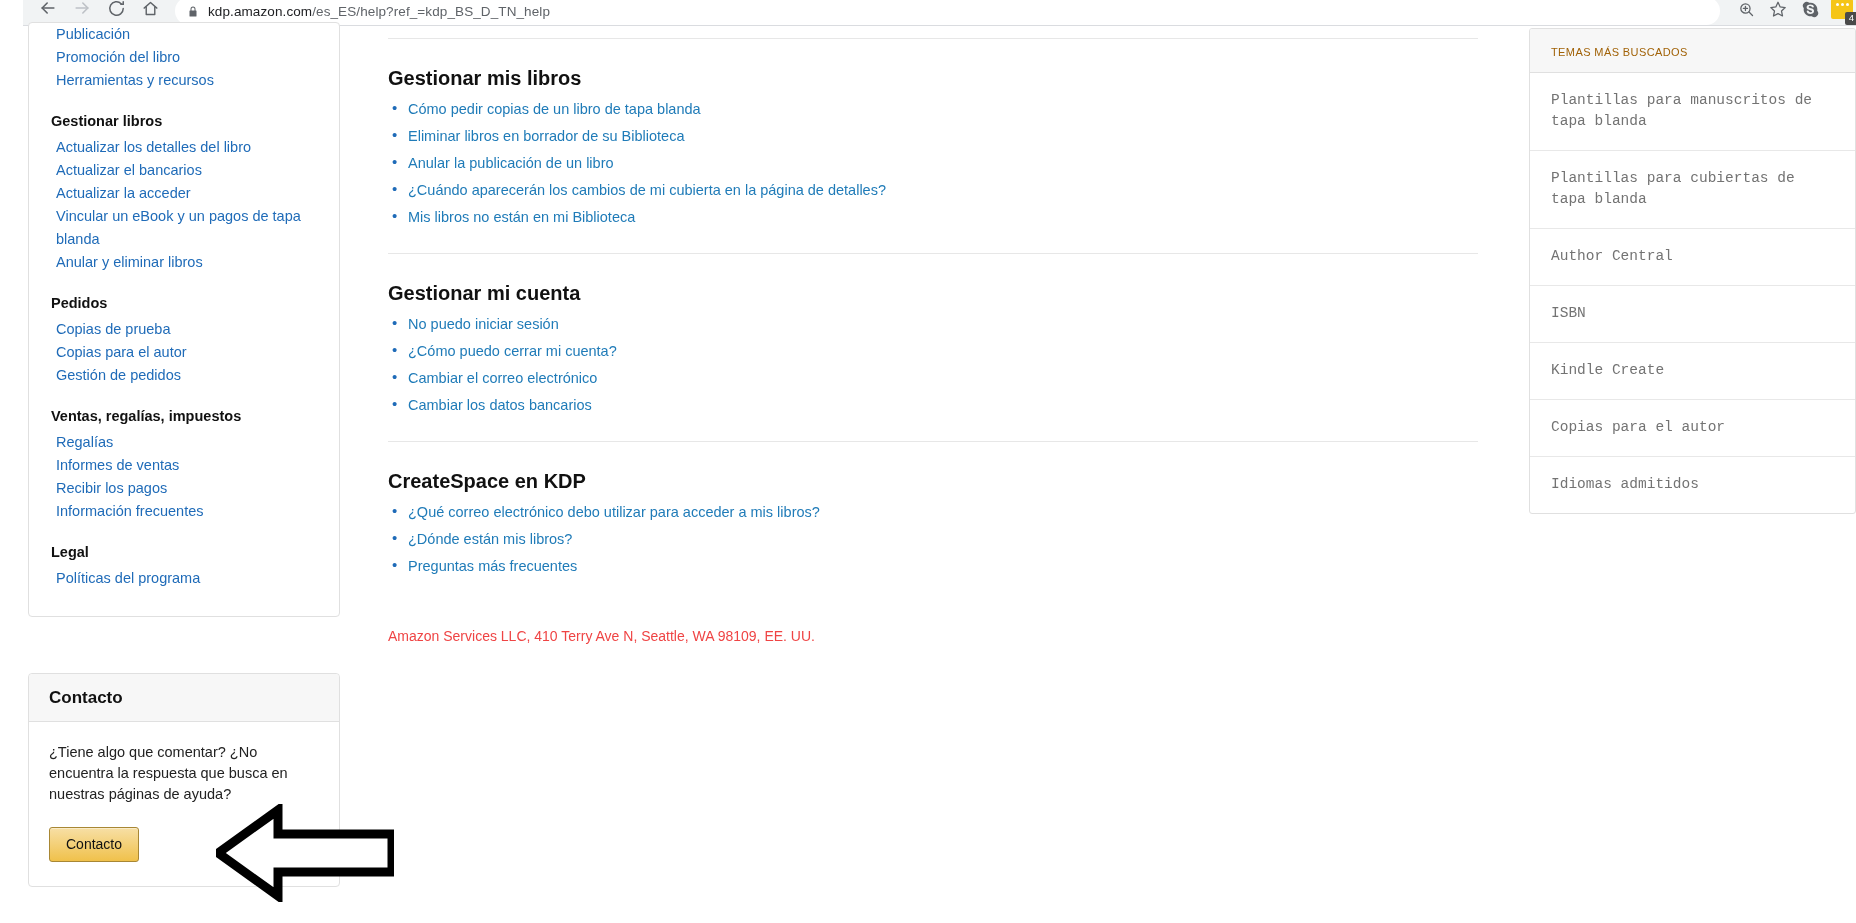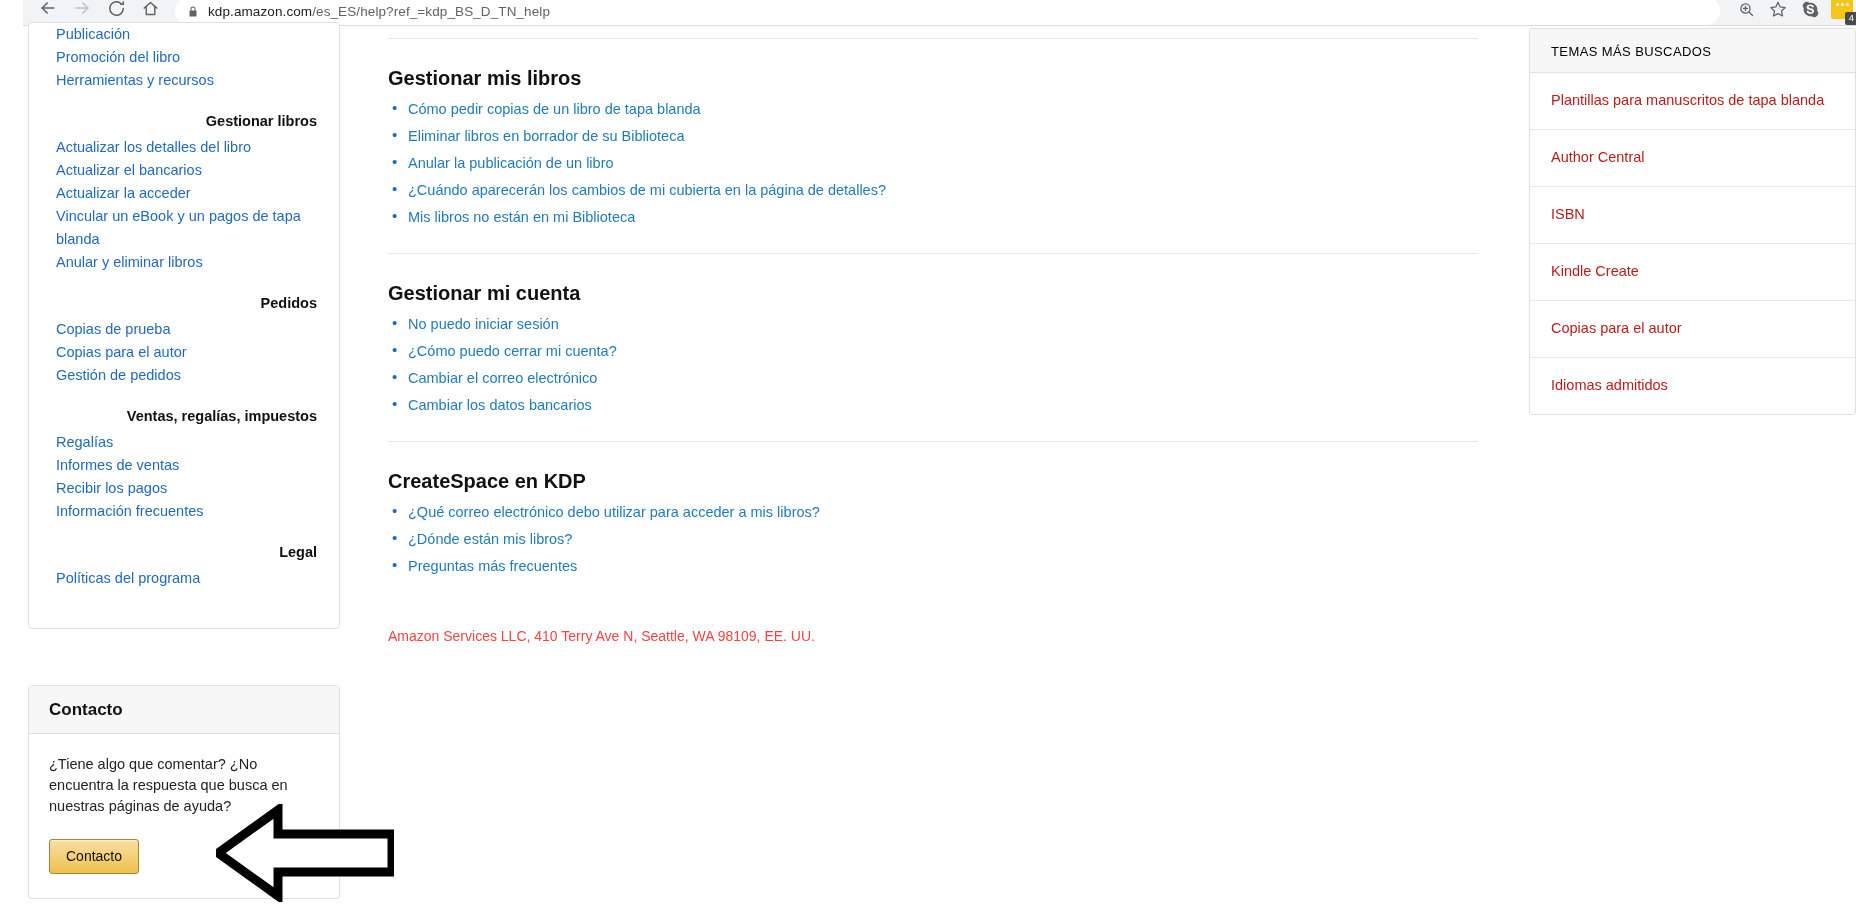--- a/index.html
+++ b/index.html
@@ -82,31 +82,30 @@
   #left-col {
     position: absolute;
     left: 28px; top: -16px;
     width: 312px;
   }
   .card {
     border: 1px solid #e0e0e0;
     border-radius: 4px;
     background: #ffffff;
   }
-  #nav-card { padding: 0 0 38px 0; overflow: hidden; }
+  #nav-card { padding: 0 0 26px 0; overflow: hidden; }
   .nav-inner { padding: 0 22px 0 22px; }
   .nav-group { margin-bottom: 18px; }
   .nav-group:last-child { margin-bottom: 0; }
   .nav-heading {
     font-size: 14.5px;
     font-weight: bold;
     color: #111111;
     margin: 0 0 3px 0;
     line-height: 23px;
-    text-align: right;
   }
   .nav-link {
     display: block;
     font-size: 14.5px;
     color: #1f6bb8;
     line-height: 23px;
     text-decoration: none;
     padding-left: 5px;
   }
 
@@ -184,33 +183,34 @@
     border-radius: 3px;
     background: #fff;
     overflow: hidden;
   }
   #topics-header {
     background: #f7f7f7;
     border-bottom: 1px solid #e0e0e0;
     padding: 13px 21px 12px 21px;
   }
   #topics-title {
-    font-size: 13px;
-    color: #000000;
+    font-size: 11px;
+    color: #a16207;
     letter-spacing: 0.4px;
   }
   .topic-row { border-bottom: 1px solid #e8e8e8; }
   .topic-row:last-child { border-bottom: none; }
   .topic-row a {
     display: block;
     padding: 17px 21px 18px 21px;
     font-size: 14.5px;
-    color: #b91c1c;
+    color: #737373;
     text-decoration: none;
     line-height: 21px;
+    font-family: Liberation Mono, monospace;
   }
 
   
   #annotation-arrow {
     position: absolute;
     left: 216px; top: 766px;
     width: 178px; height: 98px;
     pointer-events: none;
   }
 </style>
@@ -389,20 +389,23 @@
 
   <div id="right-col">
     <div id="topics-card">
       <div id="topics-header">
         <span id="topics-title">TEMAS MÁS BUSCADOS</span>
       </div>
       <div class="topic-row">
           <a>Plantillas para manuscritos de tapa blanda</a>
         </div>
       <div class="topic-row">
+          <a>Plantillas para cubiertas de tapa blanda</a>
+        </div>
+      <div class="topic-row">
           <a>Author Central</a>
         </div>
       <div class="topic-row">
           <a>ISBN</a>
         </div>
       <div class="topic-row">
           <a>Kindle Create</a>
         </div>
       <div class="topic-row">
           <a>Copias para el autor</a>

